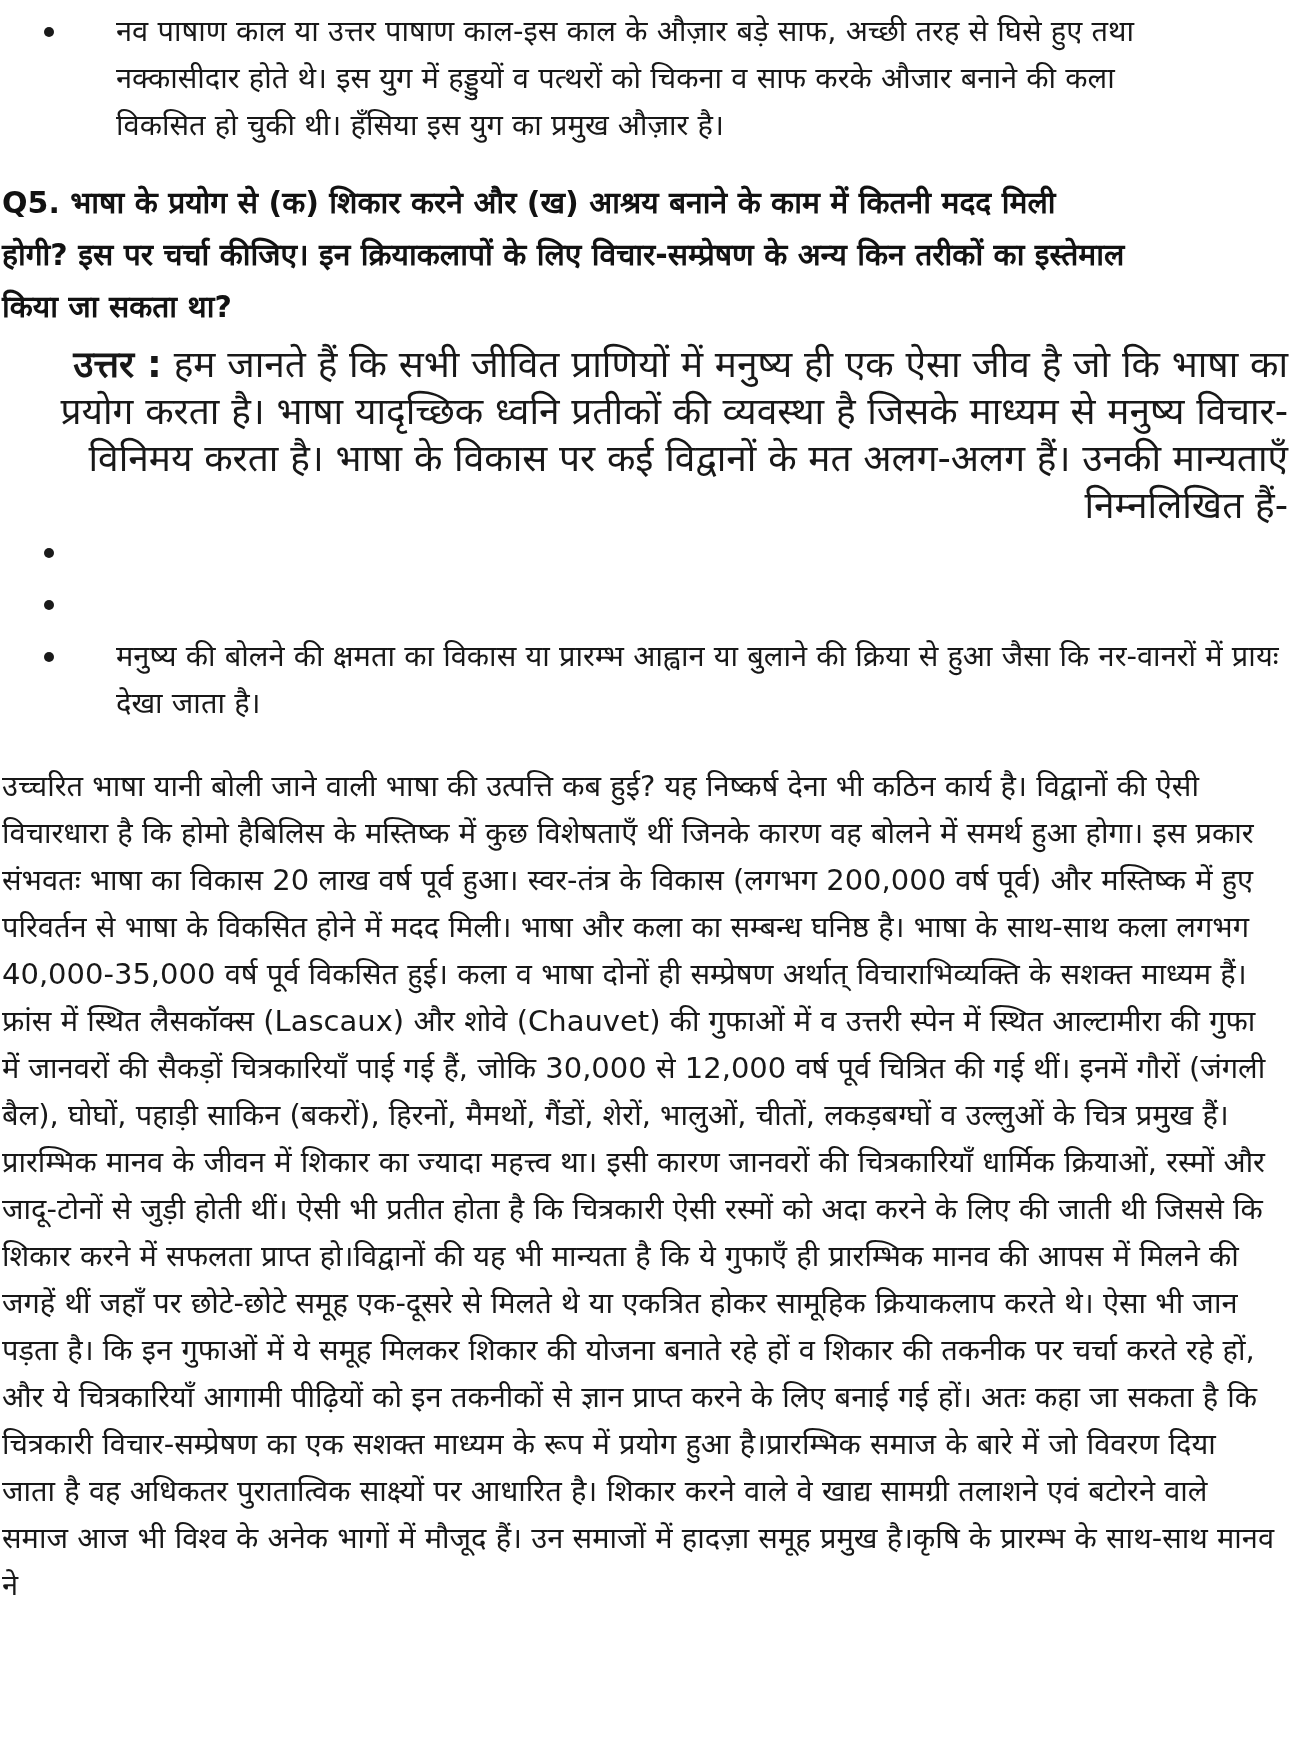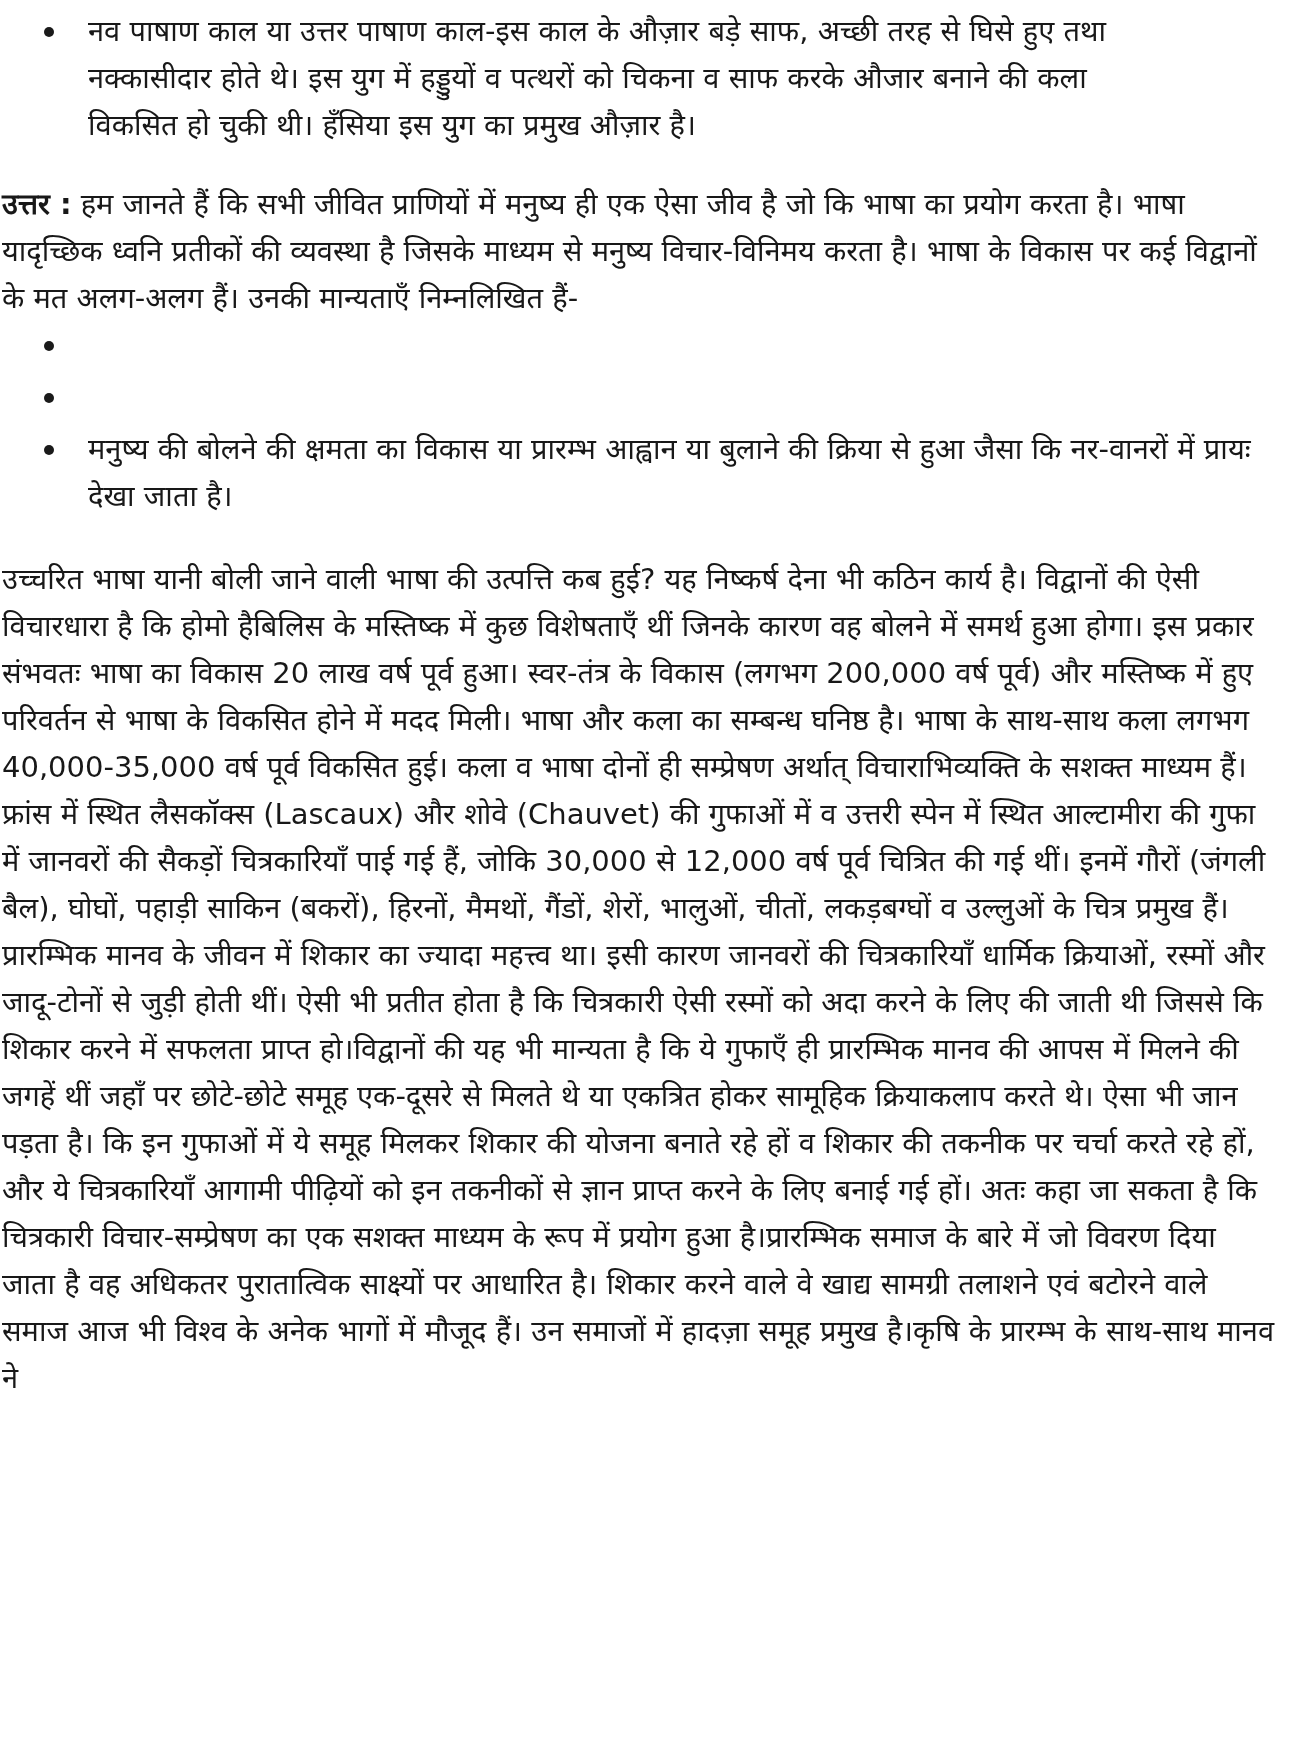--- a/index.html
+++ b/index.html
@@ -20,20 +20,21 @@
   }
   
   ul.bullet-list {
     list-style: none;
     margin: 0;
     padding: 0;
   }
   li.bullet-row {
     display: flex;
     align-items: flex-start;
+    gap: 28px;
   }
   .bullet-dot {
     flex: 0 0 10px;
     width: 10px;
     height: 10px;
     border-radius: 50%;
     background: #1a1a1a;
     margin: 19px 34px 0 44px;
   }
   .bullet-text {
@@ -60,24 +61,25 @@
     font-size: 30px;
     font-weight: 700;
     line-height: 52px;
     color: #121212;
   }
   .question .q-label {
     font-family: "DejaVu Sans", "Liberation Sans", sans-serif;
   }
   
   .answer-intro {
-    margin: 32px 0 0 0;
+    margin: 8px 0 0 0;
     padding: 0 8px 0 2px;
-    font-size: 29px;
+    font-size: 37px;
     line-height: 47px;
+    text-align: right;
   }
   .answer-label {
     font-weight: 700;
   }
   .body-para {
     margin: 36px 0 0 0;
     padding: 0 20px 0 2px;
     font-size: 29px;
     line-height: 47px;
     text-align: left;
@@ -88,20 +90,24 @@
 
 <div class="page">
 
   <ul class="bullet-list top-list">
     <li class="bullet-row">
       <span class="bullet-dot"></span>
       <span class="bullet-text">नव पाषाण काल या उत्तर पाषाण काल-इस काल के औज़ार बड़े साफ, अच्छी तरह से घिसे हुए तथा नक्कासीदार होते थे। इस युग में हड्डुयों व पत्थरों को चिकना व साफ करके औजार बनाने की कला विकसित हो चुकी थी। हँसिया इस युग का प्रमुख औज़ार है।</span>
     </li>
   </ul>
 
+  <h2 class="question">
+    <span class="q-label">Q5.</span>
+    <span>भाषा के प्रयोग से (क) शिकार करने और (ख) आश्रय बनाने के काम में कितनी मदद मिली होगी? इस पर चर्चा कीजिए। इन क्रियाकलापों के लिए विचार-सम्प्रेषण के अन्य किन तरीकों का इस्तेमाल किया जा सकता था?</span>
+  </h2>
 
   <p class="answer-intro">
     <span class="answer-label">उत्तर :</span>
     <span>हम जानते हैं कि सभी जीवित प्राणियों में मनुष्य ही एक ऐसा जीव है जो कि भाषा का प्रयोग करता है। भाषा यादृच्छिक ध्वनि प्रतीकों की व्यवस्था है जिसके माध्यम से मनुष्य विचार-विनिमय करता है। भाषा के विकास पर कई विद्वानों के मत अलग-अलग हैं। उनकी मान्यताएँ निम्नलिखित हैं-</span>
   </p>
 
   <ul class="bullet-list answer-list">
     <li class="bullet-row">
       <span class="bullet-dot"></span>
     </li>

